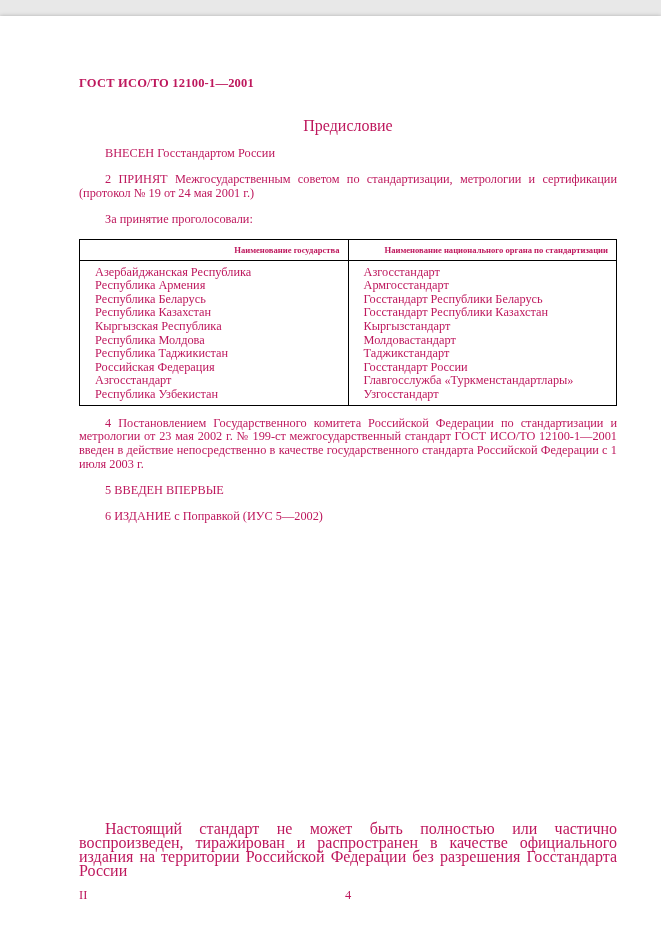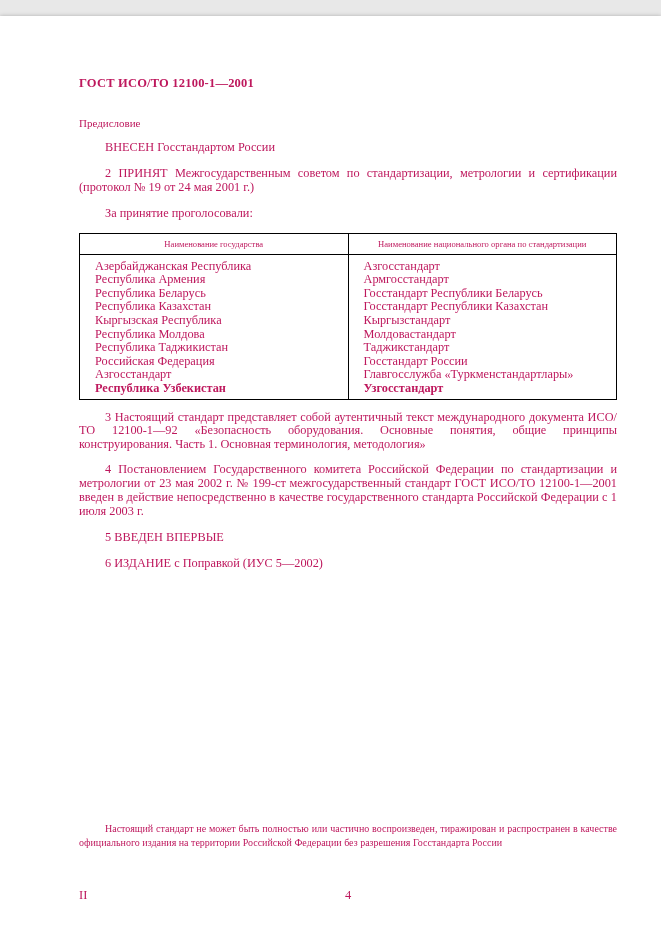--- a/index.html
+++ b/index.html
@@ -17,63 +17,63 @@
     position:absolute;
     left:79px; top:60px;
     width:538px;
   }
   .doc-header {
     font-weight:bold;
     font-size:12.5px;
     letter-spacing:.2px;
   }
   .doc-title {
-    text-align:left;
-    font-size:11px;
+    text-align:center;
+    font-size:16px;
     margin-top:26px;
   }
   .para {
     font-size:12.3px;
     line-height:13.9px;
     text-align:justify;
     text-indent:26px;
     margin:11px 0 0 0;
   }
   .para.tight { margin-top:12px; }
   table.vote {
     border-collapse:collapse;
     width:100%;
     margin-top:12px;
   }
   table.vote, table.vote th, table.vote td { border:0; }
   table.vote { border:1.2px solid #000; }
   table.vote th {
     border-bottom:1.2px solid #000;
-    font-weight:normal;
+    font-weight:bold;
     font-size:8.6px;
     line-height:10px;
-    text-align:center;
+    text-align:right;
     vertical-align:middle;
     padding:5px 8px;
     width:50%;
   }
   table.vote th + th, table.vote td + td { border-left:1.2px solid #000; }
   table.vote td {
     font-size:12.3px;
     line-height:13.6px;
     padding:0 4px 0 15px;
     vertical-align:top;
     white-space:nowrap;
   }
   table.vote tbody tr:first-child td { padding-top:5px; }
-  table.vote tbody tr:last-child td { padding-bottom:3px;font-weight:bold; }
+  table.vote tbody tr:last-child td { padding-bottom:3px; }
   .bottom-note {
     position:absolute;
     left:79px; width:538px; top:806px;
-    font-size:10px;
+    font-size:16px;
     line-height:13.9px;
     text-align:justify;
     text-indent:26px;
   }
   .footer-row {
     position:absolute;
     left:0; top:872px;
     width:661px;
     font-size:12.5px;
   }
@@ -146,21 +146,20 @@
             <td>Азгосстандарт</td>
             <td>Главгосслужба «Туркменстандартлары»</td>
           </tr>
           <tr>
             <td>Республика Узбекистан</td>
             <td>Узгосстандарт</td>
           </tr>
         </tbody>
     </table>
 
-    <p class="para">3 Настоящий стандарт представляет собой аутентичный текст международного документа ИСО/ТО 12100-1—92 «Безопасность оборудования. Основные понятия, общие принципы конструирования. Часть 1. Основная терминология, методология»</p>
 
     <p class="para">4 Постановлением Государственного комитета Российской Федерации по стандартизации и метрологии от 23 мая 2002 г. № 199-ст межгосударственный стандарт ГОСТ ИСО/ТО 12100-1—2001 введен в действие непосредственно в качестве государственного стандарта Российской Федерации с 1 июля 2003 г.</p>
 
     <p class="para tight">5 ВВЕДЕН ВПЕРВЫЕ</p>
 
     <p class="para tight">6 ИЗДАНИЕ с Поправкой (ИУС 5—2002)</p>
 
   </div>
 
   <div class="bottom-note">Настоящий стандарт не может быть полностью или частично воспроизведен, тиражирован и распространен в качестве официального издания на территории Российской Федерации без разрешения Госстандарта России</div>

